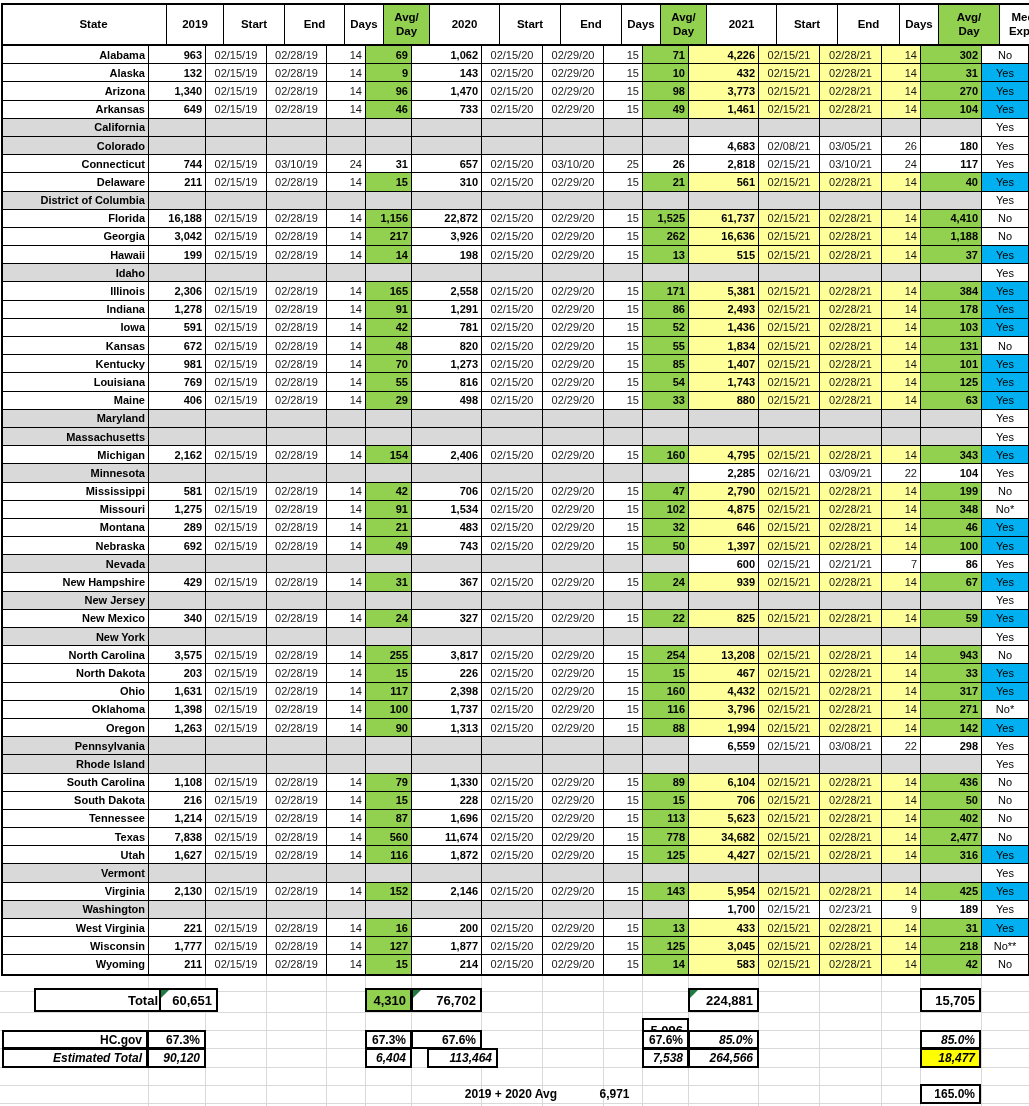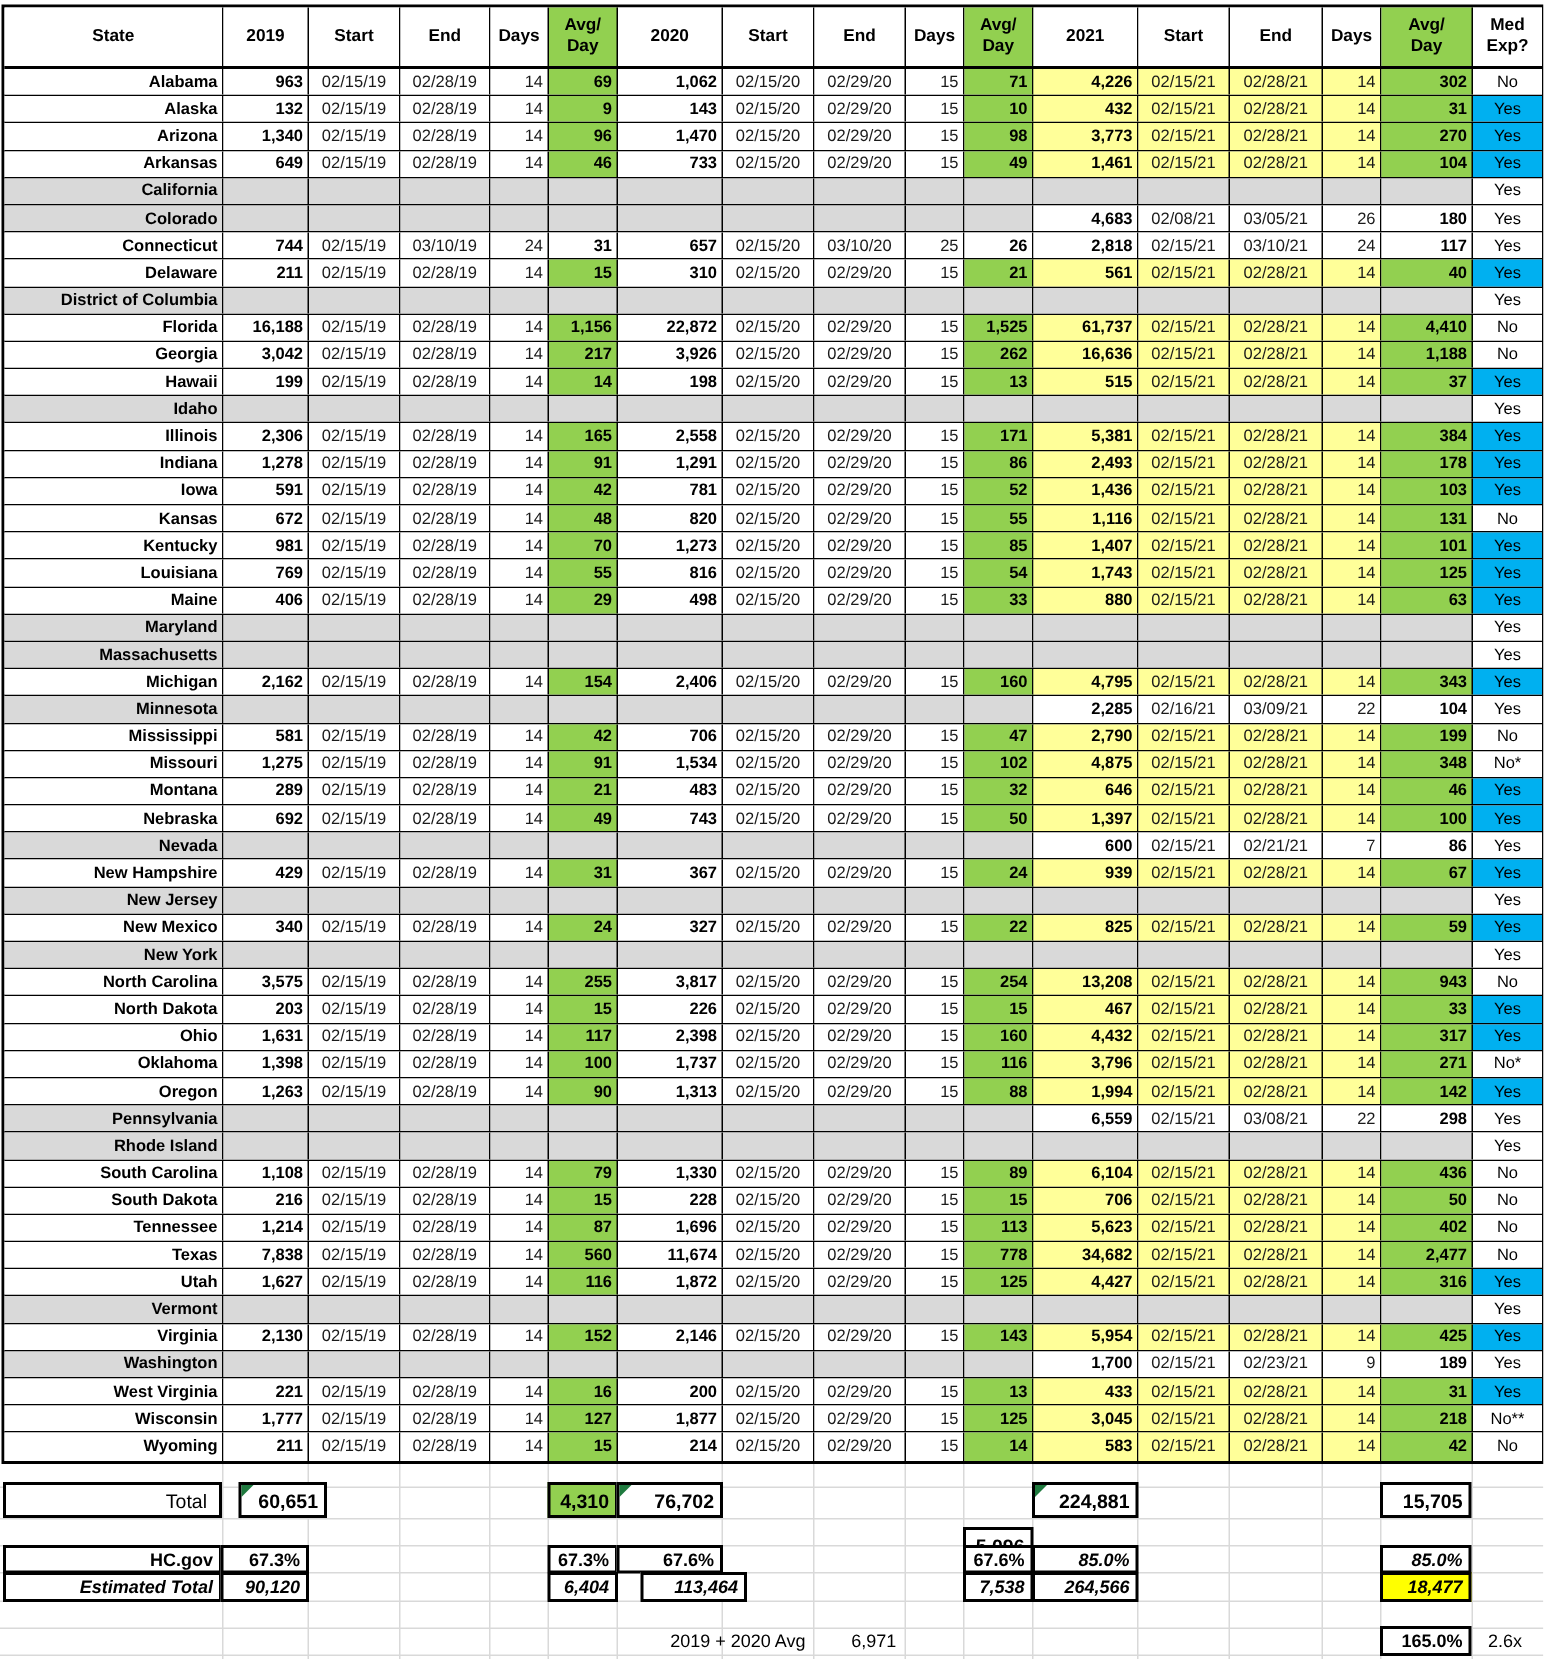--- a/index.html
+++ b/index.html
@@ -1,21 +1,21 @@
 <!DOCTYPE html>
 <html style="--green: #92D050; --yellow: #FFFF99; --blue: #00B0F0; --gray: #D9D9D9; --highlight: #FFFF00; --triangle: #1F7A3F;"><head>
 <meta charset="utf-8">
 <style>
   html,body{margin:0;padding:0;background:#fff;}
   #app{position:relative;width:1029px;height:1106px;background:#fff;overflow:hidden;
        font-family:"Liberation Sans",sans-serif;color:#000;}
   
   #table{position:absolute;top:3px;left:1px;width:1025px;border:2px solid #000;background:#fff;}
   .grid-row{display:grid;grid-template-columns:146px 57px 61px 60px 39px 46px 70px 61px 61px 39px 46px 70px 61px 62px 39px 61px 46px;}
-  #thead.grid-row{height:39px;border-bottom:2px solid #000;}
+  #thead.grid-row{height:39px;border-bottom:2px solid #000;padding-left:18px;}
   #thead .cell{font-weight:bold;font-size:11.5px;justify-content:center;text-align:center;
                white-space:pre-line;line-height:1.15;}
   .row{height:18.2px;box-sizing:border-box;border-bottom:1px solid #000;}
   .row:last-child{border-bottom:none;}
   .cell{box-sizing:border-box;border-right:1px solid #000;height:100%;display:flex;
         align-items:center;font-size:11px;overflow:hidden;padding:0 3px;background:#fff;}
   .cell:last-child{border-right:none;}
   .c-state{justify-content:flex-end;font-weight:bold;}
   .c-num{justify-content:flex-end;font-weight:bold;}
   .c-avg{justify-content:flex-end;font-weight:bold;}
@@ -25,21 +25,21 @@
   .bg-gray{background:var(--gray);}
   .bg-green{background:var(--green);}
   .bg-yellow{background:var(--yellow);}
   .bg-blue{background:var(--blue);}
   
   .gline{position:absolute;background:#d9d9d9;z-index:0;}
   .sbox{position:absolute;box-sizing:border-box;border:2px solid #000;background:#fff;
         display:flex;align-items:center;justify-content:flex-end;padding:0 4px;
         font-weight:bold;z-index:2;}
   .slabel{position:absolute;display:flex;align-items:center;justify-content:flex-end;
-          font-weight:normal;z-index:2;box-sizing:border-box;padding:0 8px;}
+          font-weight:bold;z-index:2;box-sizing:border-box;padding:0 20px;margin-left:32px;}
   .f13{font-size:13px;} .f12{font-size:12px;}
   .it{font-style:italic;}
   .tri{position:absolute;top:0;left:0;width:0;height:0;
        border-top:8px solid #1f7a3f;border-right:8px solid transparent;z-index:3;}
 </style>
 </head>
 <body>
 
 <div id="app">
 
@@ -377,21 +377,21 @@
           <div class="cell c-num">672</div>
           <div class="cell c-date">02/15/19</div>
           <div class="cell c-date">02/28/19</div>
           <div class="cell c-days">14</div>
           <div class="cell c-avg bg-green">48</div>
           <div class="cell c-num">820</div>
           <div class="cell c-date">02/15/20</div>
           <div class="cell c-date">02/29/20</div>
           <div class="cell c-days">15</div>
           <div class="cell c-avg bg-green">55</div>
-          <div class="cell c-num bg-yellow">1,116</div>
+          <div class="cell c-num bg-yellow">1,834</div>
           <div class="cell c-date bg-yellow">02/15/21</div>
           <div class="cell c-date bg-yellow">02/28/21</div>
           <div class="cell c-days bg-yellow">14</div>
           <div class="cell c-avg bg-green">131</div>
           <div class="cell c-med">No</div>
         </div>
         <div class="grid-row row">
           <div class="cell c-state">Kentucky</div>
           <div class="cell c-num">981</div>
           <div class="cell c-date">02/15/19</div>

